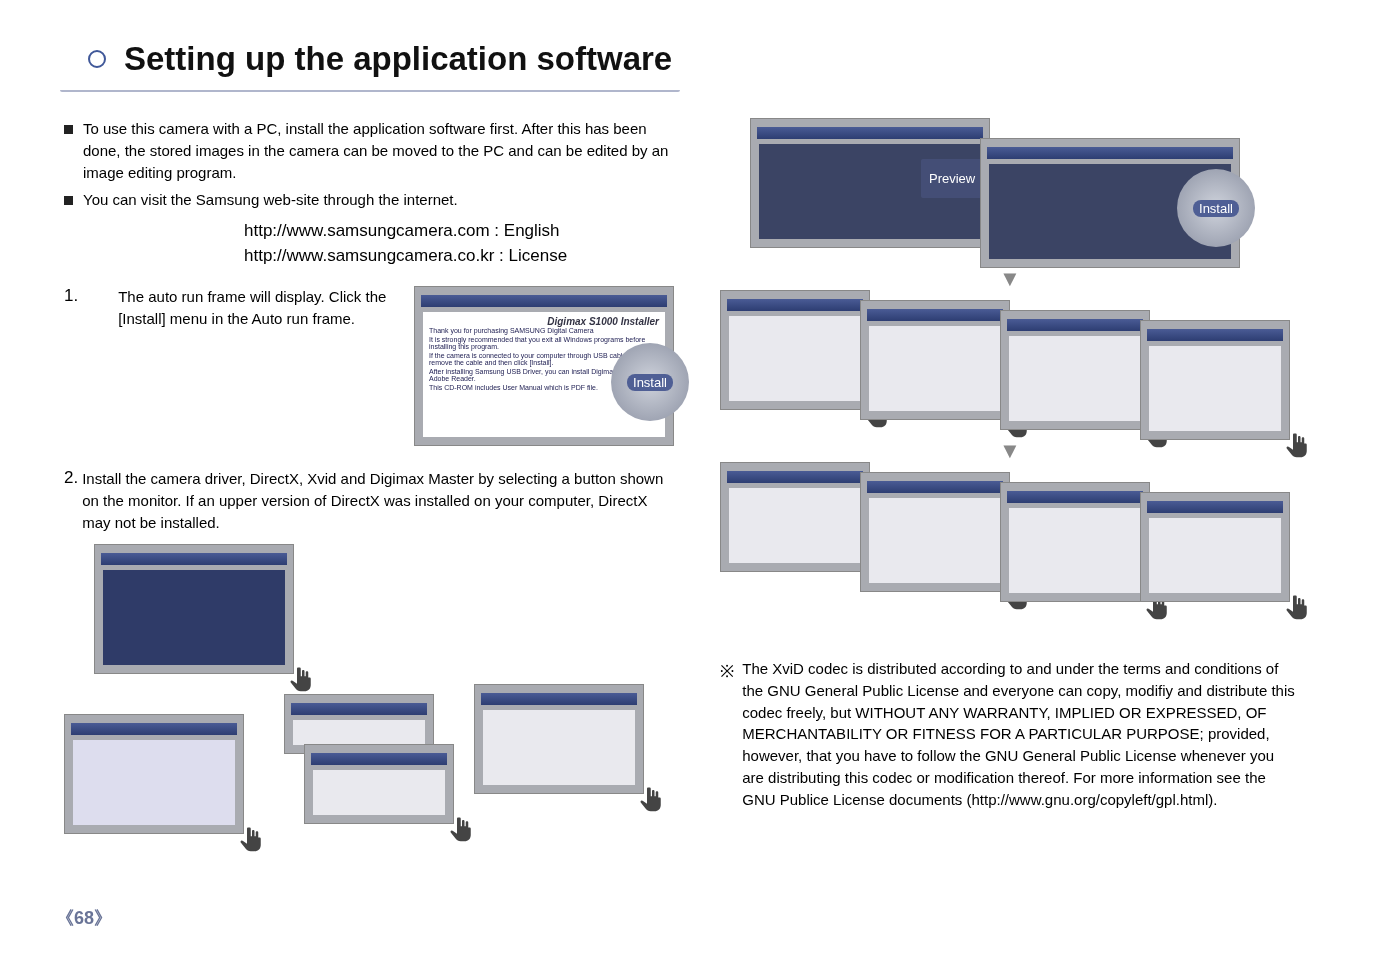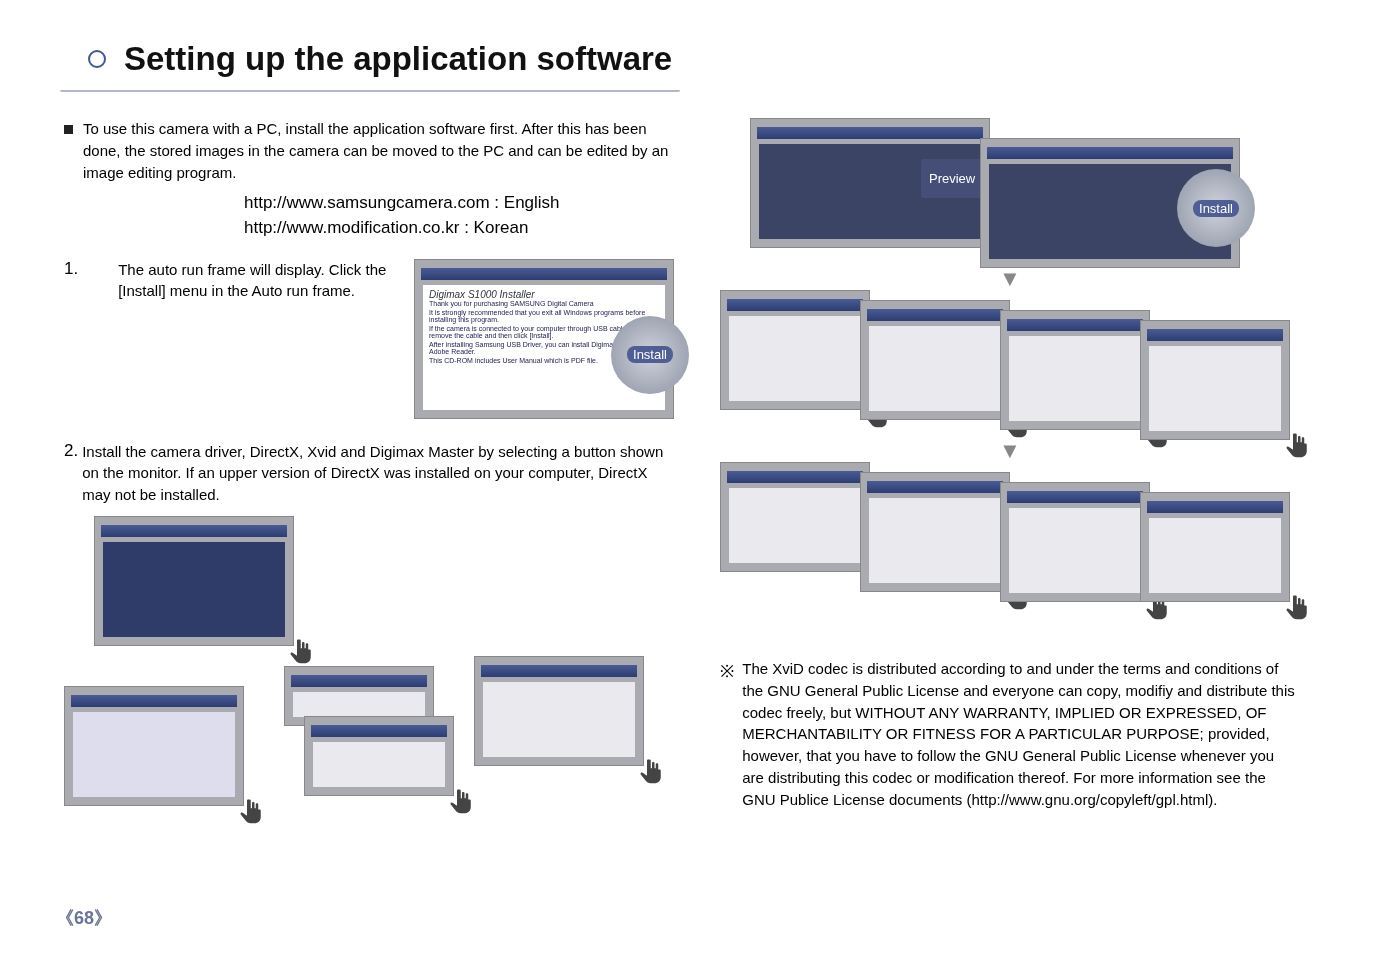--- a/index.html
+++ b/index.html
@@ -192,37 +192,41 @@
   </div>
   <div class="title-underline"></div>
 
   <div class="col-left">
 
     <div class="bullet-row">
       <div class="sq"></div>
       <div class="body-text">To use this camera with a PC, install the application software first. After this has been done, the stored images in the camera can be moved to the PC and can be edited by an image editing program.</div>
     </div>
 
+    <div class="bullet-row">
+      <div class="sq"></div>
+      <div class="body-text">You can visit the Samsung web-site through the internet.</div>
+    </div>
 
     <div class="center-block">
       <div>http://www.samsungcamera.com : English</div>
-      <div>http://www.modification.co.kr : Korean</div>
+      <div>http://www.samsungcamera.co.kr : License</div>
     </div>
 
     <div style="display:flex; align-items:flex-start; gap:12px;">
       <div style="flex:1;">
         <div class="num-row">
           <div class="num-label">1.</div>
           <div class="body-text" style="max-width:320px;margin-left:36px;">The auto run frame will display. Click the [Install] menu in the Auto run frame.</div>
         </div>
       </div>
 
       <div class="thumb" style="width:260px;height:160px;">
         <div class="thumb-inner" style="background:#fff; font-size:7px; color:#225; padding:4px 6px;">
-          <div style="font-style:italic; font-weight:normal; font-size:10px; color:#334; margin-bottom:0;">Digimax S1000 Installer</div>
+          <div style="font-style:italic; font-weight:bold; font-size:10px; color:#334; margin-bottom:0;text-align:right;">Digimax S1000 Installer</div>
           <div style="margin-bottom:2px;">Thank you for purchasing SAMSUNG Digital Camera</div>
           <div style="margin-bottom:2px;">It is strongly recommended that you exit all Windows programs before installing this program.</div>
           <div style="margin-bottom:2px;">If the camera is connected to your computer through USB cable, please remove the cable and then click [Install].</div>
           <div style="margin-bottom:2px;">After installing Samsung USB Driver, you can install Digimax Master and Adobe Reader.</div>
           <div>This CD-ROM includes User Manual which is PDF file.</div>
         </div>
         <div class="install-bubble">
           <span class="install-text">Install</span>
         </div>
       </div>

